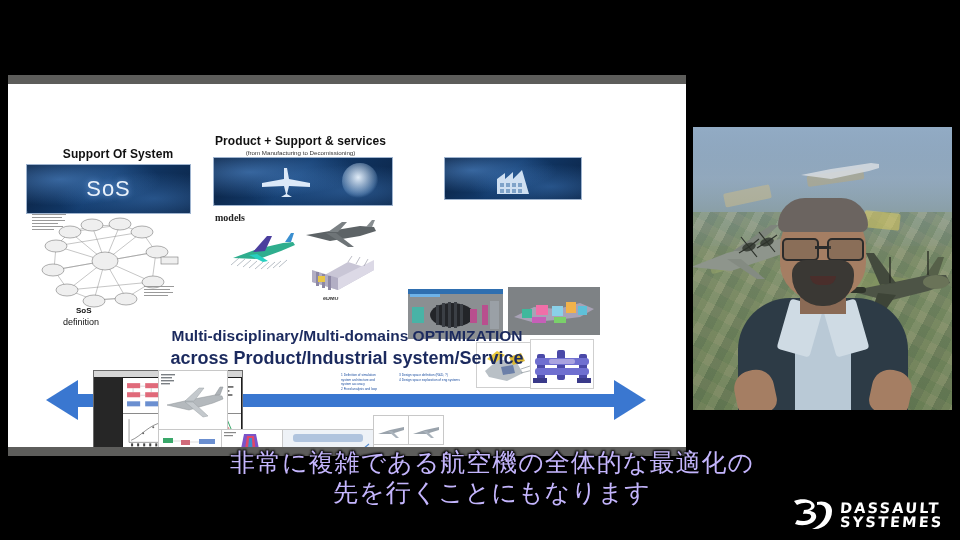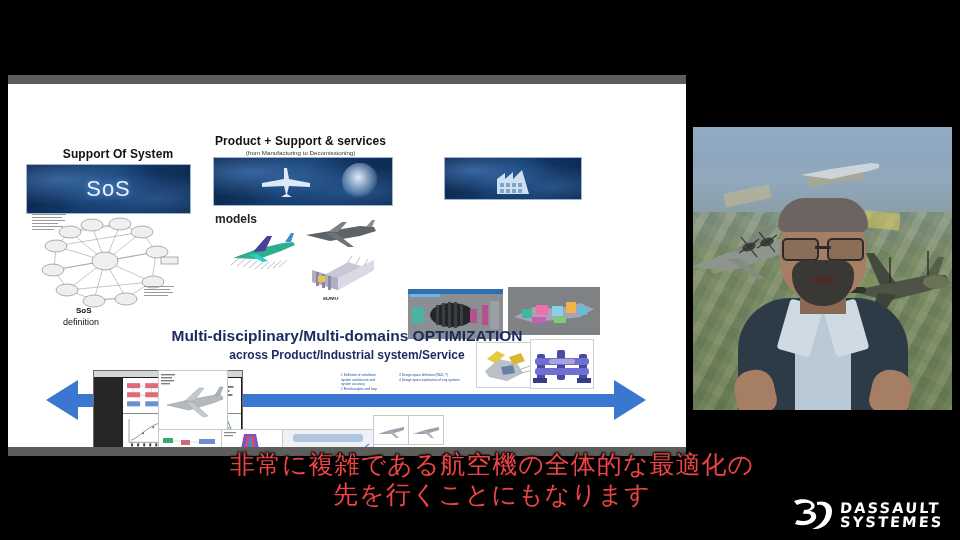--- a/index.html
+++ b/index.html
@@ -45,38 +45,38 @@
   .plane-glyph{position:absolute;z-index:2;color:#dbe8f7;font-size:28px;line-height:1;}
   .dna-glyph{position:absolute;z-index:2;width:36px;height:36px;border-radius:50%;
      background:radial-gradient(circle at 45% 40%,rgba(235,245,255,.95),rgba(160,200,240,.25) 60%,transparent 70%);}
   .factory-glyph{position:absolute;z-index:2;}
 
   
   #sos-net{position:absolute;left:22px;top:128px;width:150px;height:98px;}
   .lbl{position:absolute;font-weight:bold;color:#111;}
   #lbl-sos{left:68px;top:222px;font-size:8px;}
   #lbl-param{left:55px;top:233px;font-size:9px;font-weight:normal;}
-  #lbl-models{left:207px;top:128px;font-size:12px;color:#222;}
+  #lbl-models{left:207px;top:128px;font-size:10px;color:#222;font-family:Liberation Serif, serif;}
   #lbl-edmu{left:315px;top:211px;font-size:5.5px;color:#333;}
 
   
   .pic{position:absolute;overflow:hidden;background:#fff;}
   .pic.bd{border:1px solid #cfcfcf;}
 
   #pic-plane-green{left:215px;top:140px;width:80px;height:52px;}
   #pic-plane-gray{left:292px;top:133px;width:84px;height:48px;}
   #pic-edmu{left:300px;top:168px;width:70px;height:45px;}
   #pic-struct1{left:400px;top:205px;width:95px;height:50px;}
   #pic-struct2{left:500px;top:203px;width:92px;height:48px;}
   #pic-struct3{left:468px;top:258px;width:60px;height:44px;}
   #pic-struct4{left:522px;top:255px;width:62px;height:48px;}
 
   .opt-line{position:absolute;left:0;width:678px;text-align:center;font-weight:bold;color:#1b2a5e;}
   #opt1{top:243px;font-size:15.5px;}
-  #opt2{top:264px;font-size:12px;}
+  #opt2{top:264px;font-size:18px;}
 
   
   #arrow-wrap{position:absolute;left:18px;top:296px;width:640px;height:40px;}
   #arrow-bar{position:absolute;left:48px;top:14px;width:542px;height:13px;background:#3a77d0;}
   .arrow-head{position:absolute;top:0;width:0;height:0;border-top:20px solid transparent;
       border-bottom:20px solid transparent;}
   #arrow-left{left:20px;border-right:32px solid #3a77d0;}
   #arrow-right{right:20px;border-left:32px solid #3a77d0;}
 
   #app-shot{position:absolute;left:85px;top:286px;width:148px;height:78px;background:#1e1e1e;
@@ -128,21 +128,21 @@
   #beard{position:absolute;left:50%;transform:translateX(-50%);top:56px;width:62px;height:46px;
      background:#3a3834;border-radius:14px 14px 30px 30px;}
   #mouth{position:absolute;left:50%;transform:translateX(-50%);top:16px;width:26px;height:9px;
      background:#4a2e2b;border-radius:0 0 12px 12px;}
   .hand{position:absolute;bottom:-4px;width:40px;height:44px;background:#a57e63;border-radius:18px 18px 12px 12px;}
   #handL{left:-2px;transform:rotate(-12deg);}
   #handR{right:-2px;transform:rotate(12deg);}
 
   
   #subs{position:absolute;left:0;right:0;top:450px;text-align:center;pointer-events:none;}
-  .sub-line{font-family:Liberation Serif, serif;font-size:25px;color:#ef4444;line-height:1.18;
+  .sub-line{font-family:Liberation Mono, monospace;font-size:25px;color:#c4b5fd;line-height:1.18;
      text-shadow:1px 1px 2px #000,-1px 1px 2px #000,1px -1px 2px #000,-1px -1px 2px #000;letter-spacing:1px;margin-left:24px;}
 
   
   #logo{position:absolute;right:16px;bottom:8px;display:flex;align-items:center;gap:7px;}
   #logo-mark{width:42px;height:34px;}
   #logo-text{display:flex;flex-direction:column;line-height:1.0;}
   #logo-text span{color:#fff;font-size:14.5px;font-weight:bold;letter-spacing:2.2px;
      font-family:"DejaVu Sans",sans-serif;transform:skewX(-4deg);}
 </style>
 </head>

